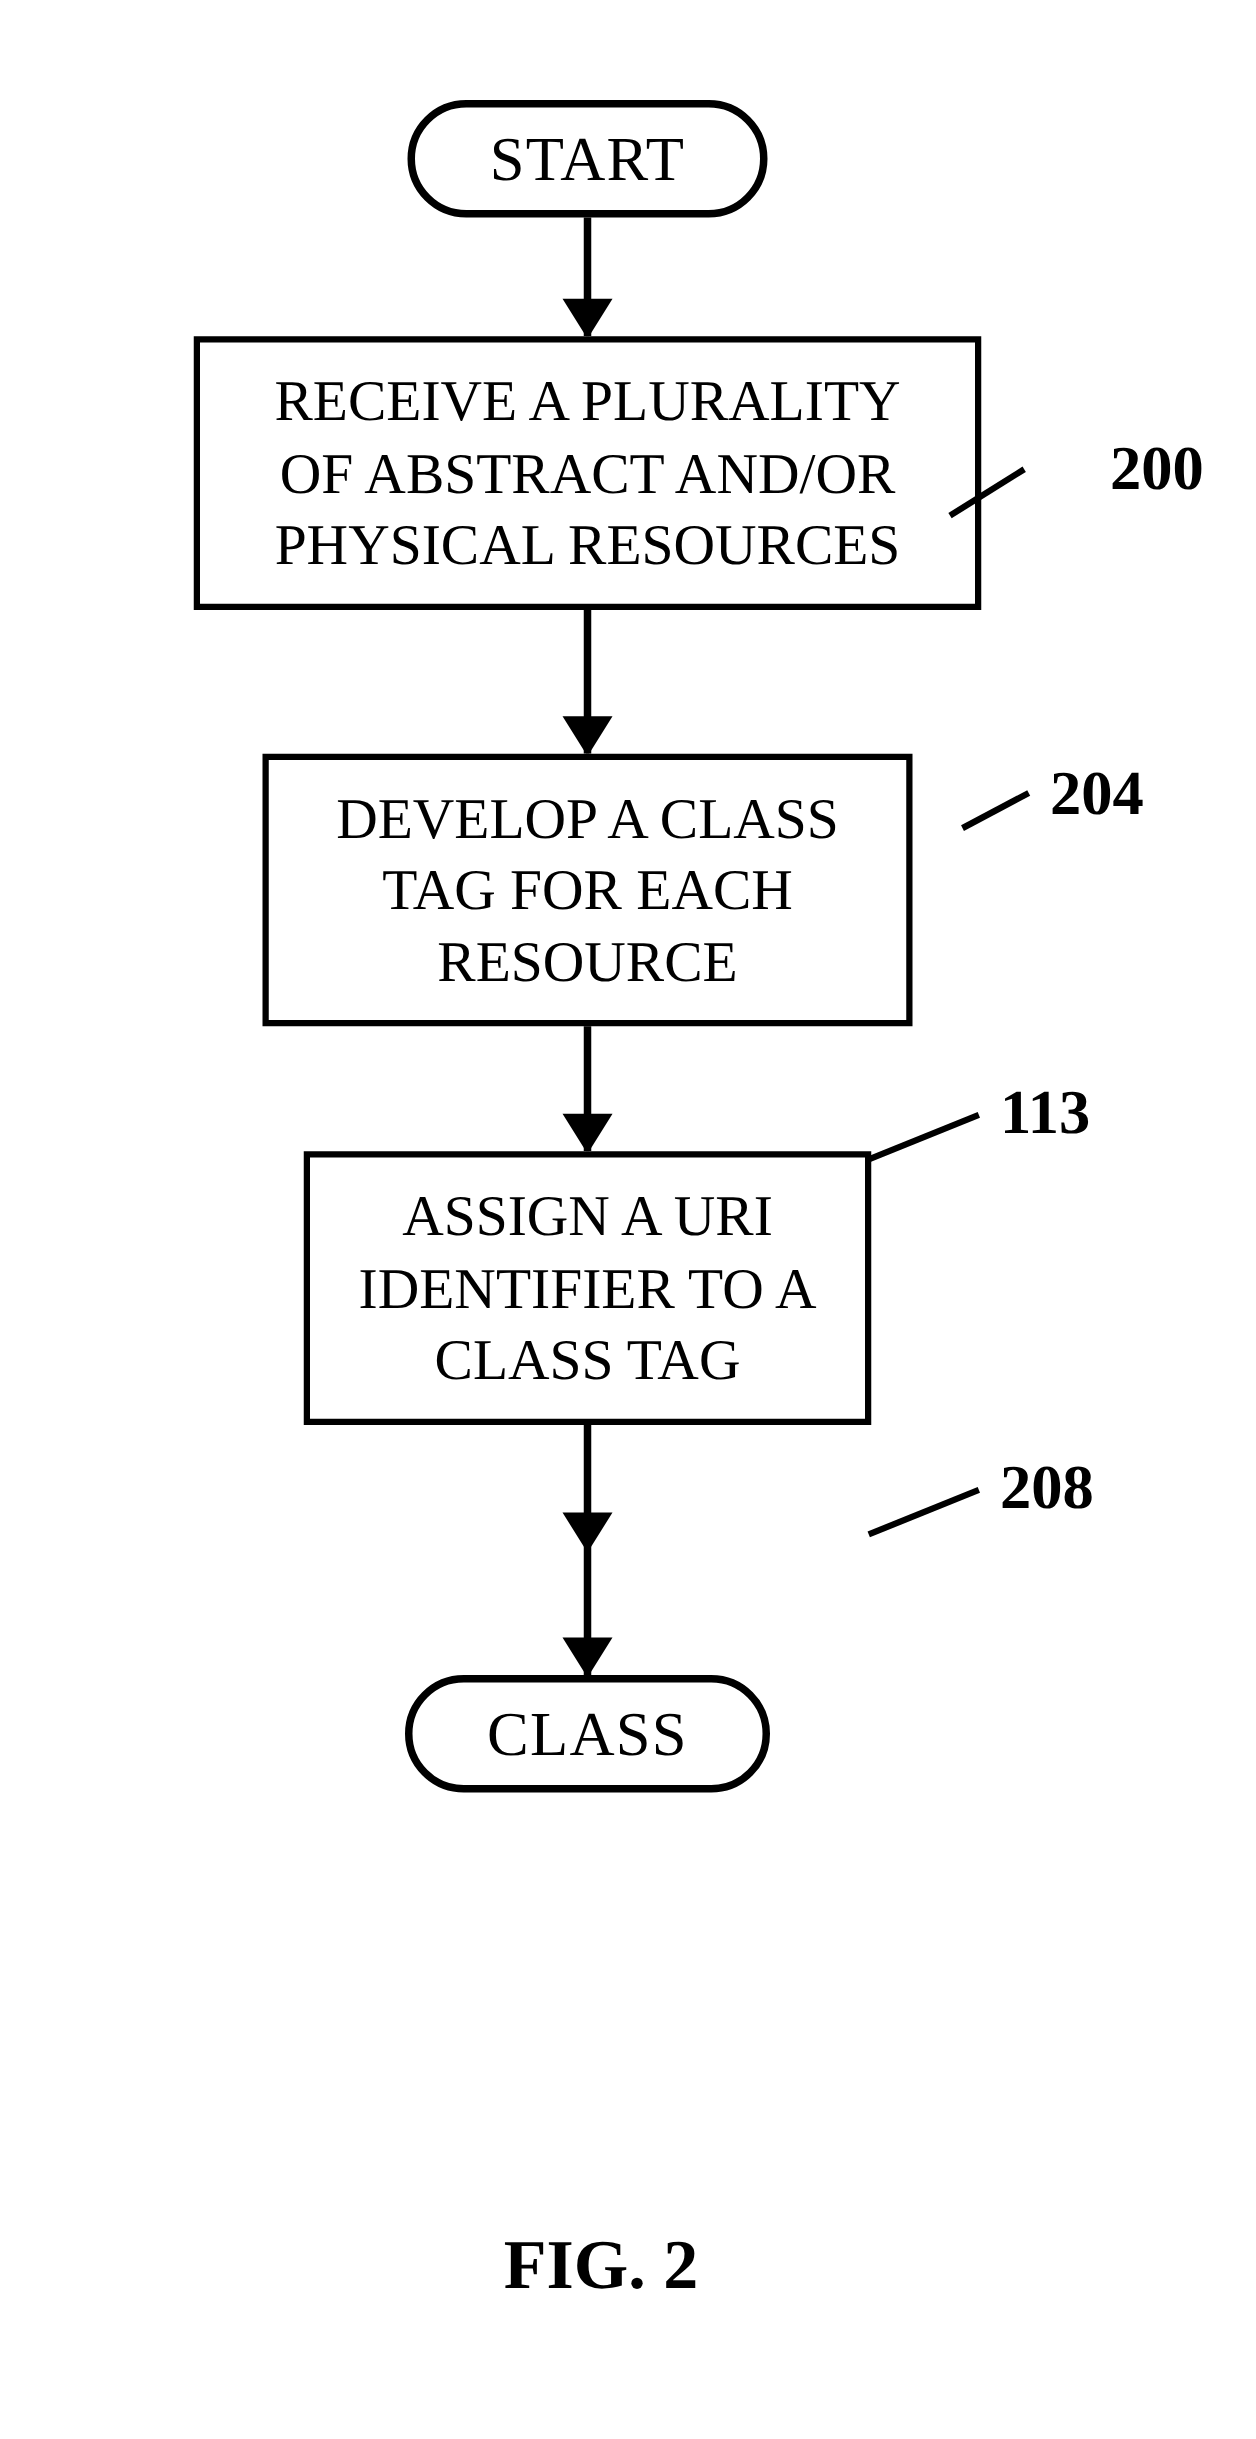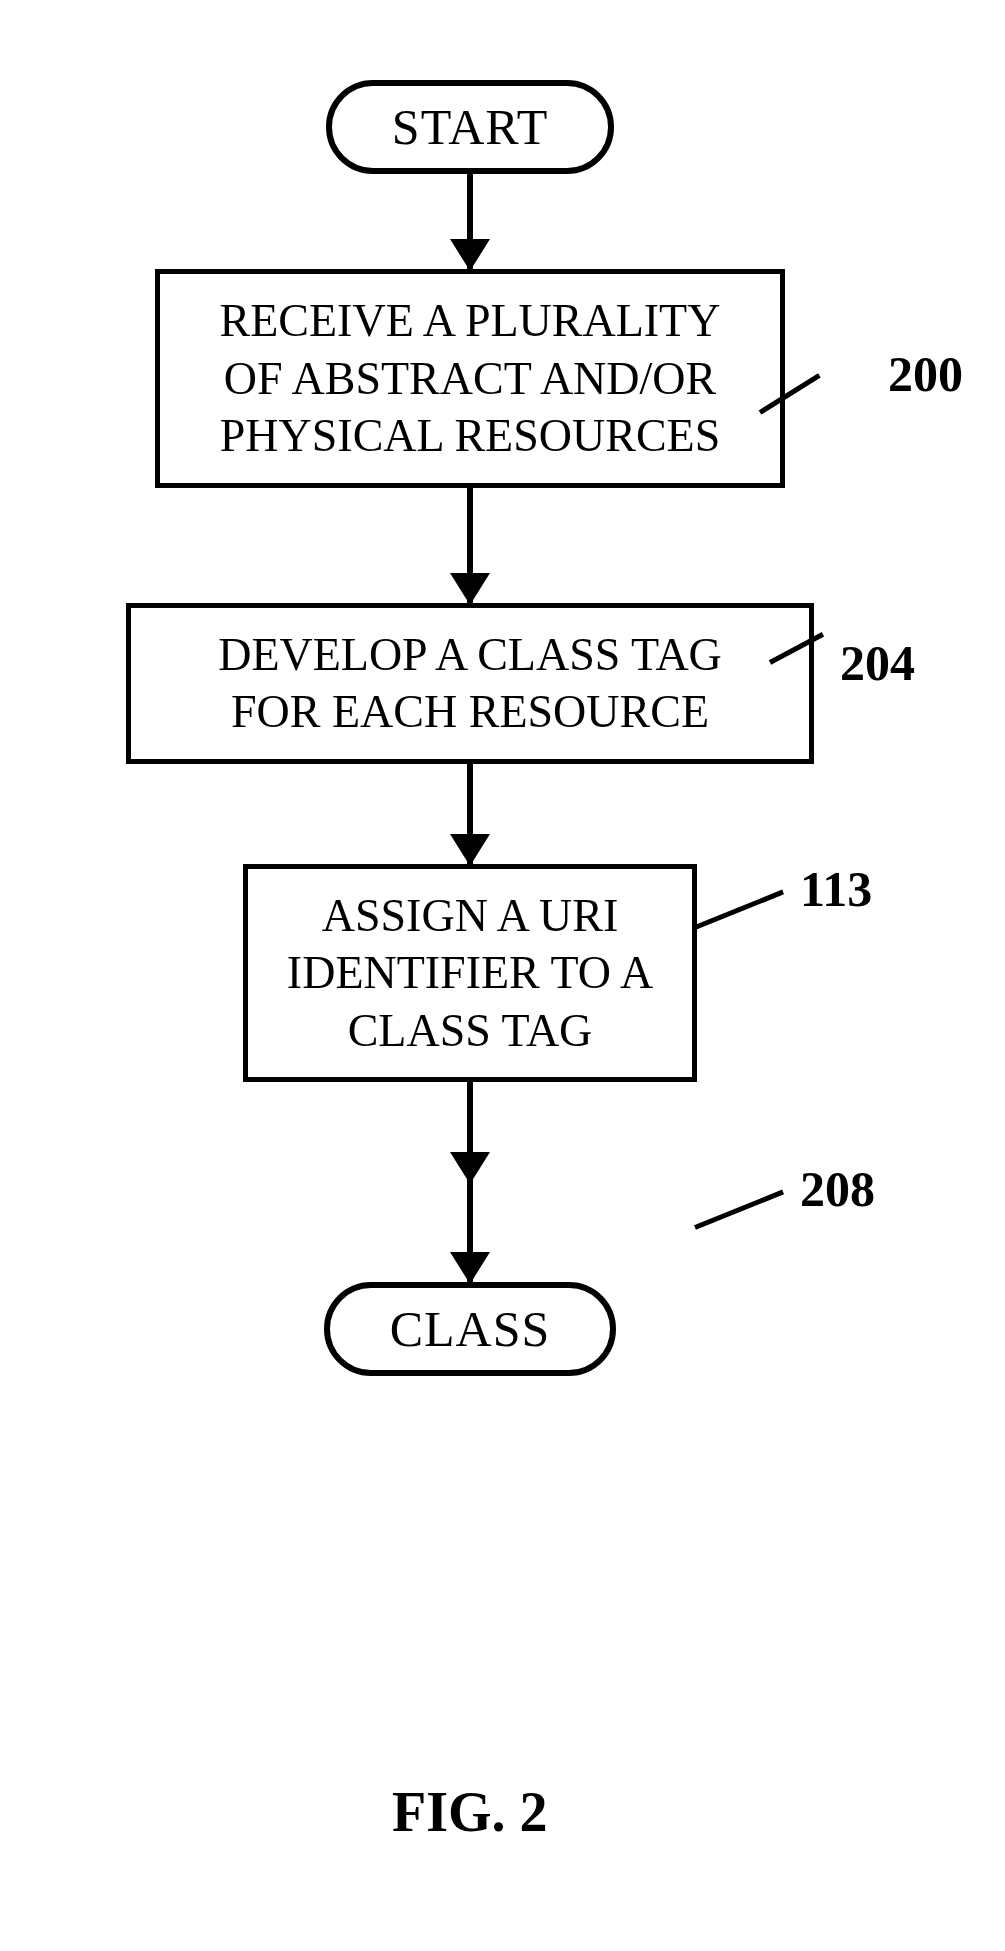--- a/index.html
+++ b/index.html
@@ -83,21 +83,21 @@
   </div>
 
   <div class="arrow" style="height:95px"></div>
 
   <div class="process" style="width:630px">
     <span>RECEIVE A PLURALITY OF ABSTRACT AND/OR PHYSICAL RESOURCES</span>
   </div>
 
   <div class="arrow" style="height:115px"></div>
 
-  <div class="process" style="width:688px">
+  <div class="process" style="width:520px">
     <span>DEVELOP A CLASS TAG FOR EACH RESOURCE</span>
   </div>
 
   <div class="arrow" style="height:100px"></div>
 
   <div class="process" style="width:454px">
     <span>ASSIGN A URI IDENTIFIER TO A CLASS TAG</span>
   </div>
 
   <div class="arrow" style="height:100px"></div>
@@ -110,29 +110,29 @@
   </div>
 
 </div>
 
 <div class="leader" style="left:760px; top:410px; width:70px; transform: rotate(-32deg);"></div>
 <div class="ref-label" style="left:888px; top:345px;">
   <span>200</span>
 </div>
 
 <div class="leader" style="left:770px; top:660px; width:60px; transform: rotate(-28deg);"></div>
-<div class="ref-label" style="left:840px; top:634px;">
+<div class="ref-label" style="left:840px; top:605px;">
   <span>204</span>
 </div>
 
 <div class="leader" style="left:695px; top:925px; width:95px; transform: rotate(-22deg);"></div>
 <div class="ref-label" style="left:800px; top:860px;">
   <span>113</span>
 </div>
 
 <div class="leader" style="left:695px; top:1225px; width:95px; transform: rotate(-22deg);"></div>
 <div class="ref-label" style="left:800px; top:1160px;">
   <span>208</span>
 </div>
 
-<div class="fig-caption" style="left:392px; top:1780px;">
+<div class="fig-caption" style="left:403px; top:1780px;">
   <span>FIG. 2</span>
 </div>
 
 </body></html>

